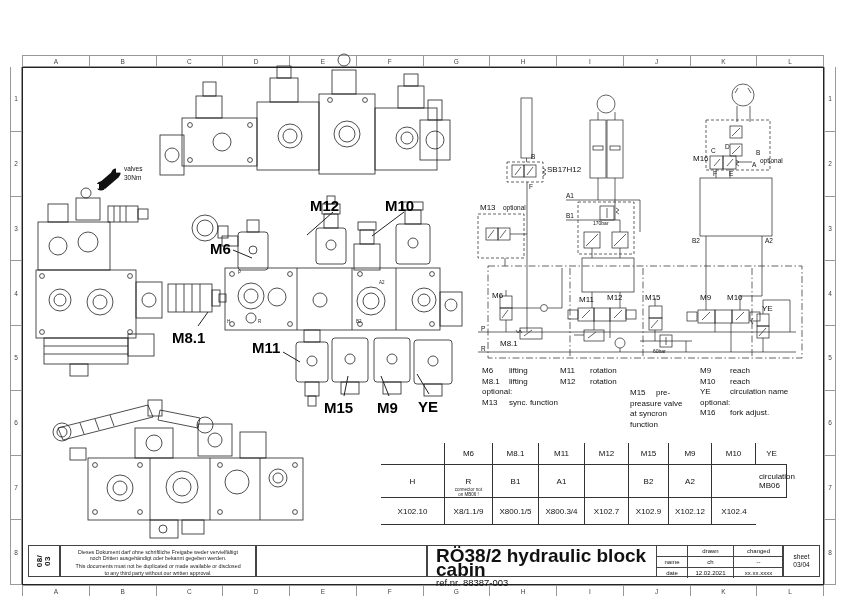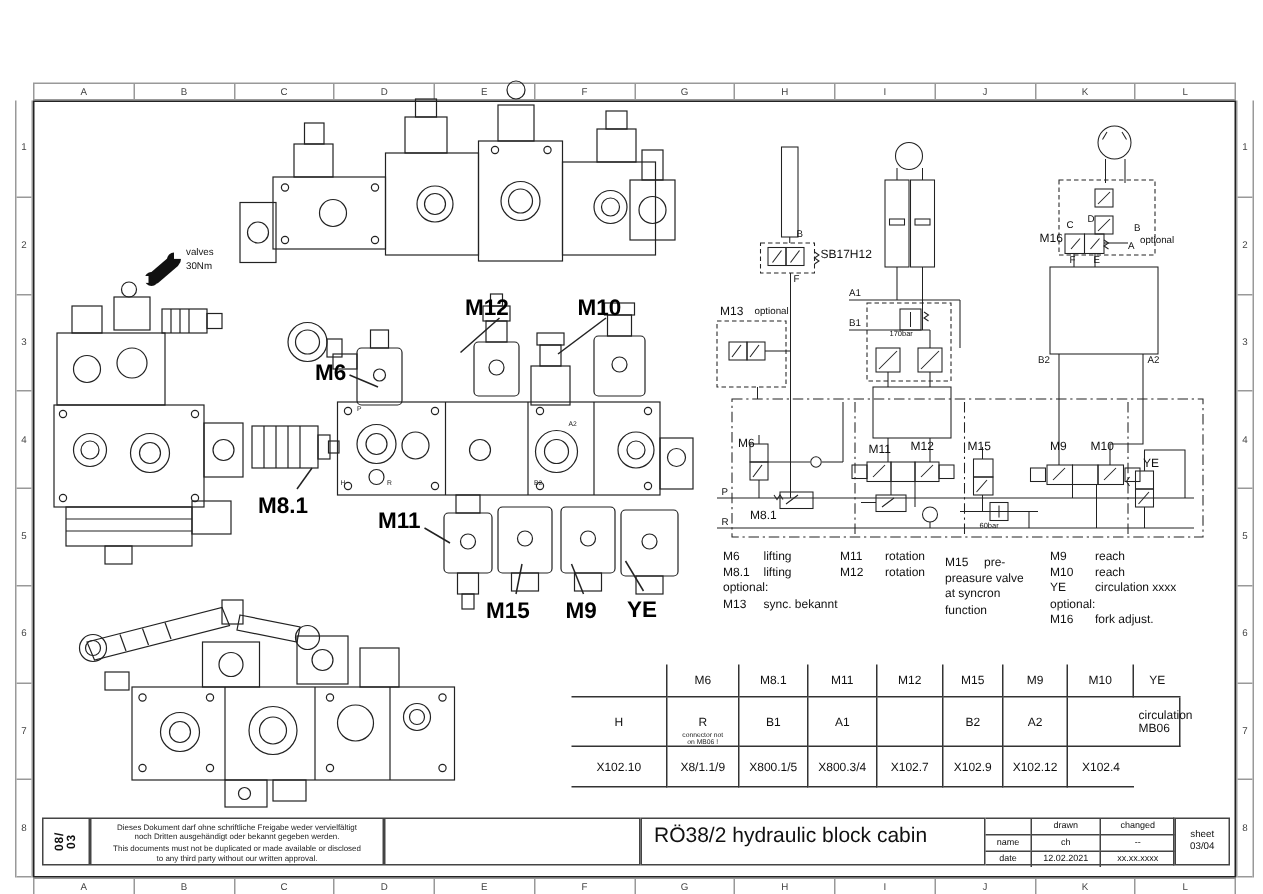--- a/index.html
+++ b/index.html
@@ -42,21 +42,21 @@
 
   
   #title-block { position:absolute; left:28px; top:545px; width:792px; height:32px; font-size:6px; }
   #title-block .box { position:absolute; top:0; height:32px; border:1px solid #444; }
   #tb-code { left:0; width:32px; display:flex; align-items:center; justify-content:center; }
   #tb-code .rot { transform:rotate(-90deg); font-size:8px; font-weight:bold; line-height:8px; text-align:center; letter-spacing:0.5px; }
   #tb-disc { left:32px; width:196px; border-left:none; text-align:center; font-size:5.3px; line-height:6.2px; padding-top:2.5px; color:#222; }
   #tb-disc .en { margin-top:2.5px; }
   #tb-empty { left:228px; width:171px; border-left:none; }
   #tb-title { left:399px; width:230px; border-left:none; padding:3px 0 0 8px; }
-  #tb-title .t { font-size:14px; font-weight:normal; line-height:14px; }
+  #tb-title .t { font-size:19px; font-weight:bold; line-height:14px; }
   #tb-title .r { font-size:9.5px; line-height:11px; }
   #tb-grid { left:629px; width:126px; height:32px; position:absolute; display:grid;
     grid-template-columns:30px 46px 50px; grid-template-rows:10px 11px 11px;
     border:1px solid #444; border-left:none; }
   #tb-grid .g { display:flex; align-items:center; justify-content:center; border-left:0.8px solid #444; border-top:0.8px solid #444; }
   #tb-grid .g.r0 { border-top:none; } #tb-grid .g.c0 { border-left:none; }
   #tb-sheet { left:755px; width:37px; border-left:none; text-align:center; padding-top:7px; line-height:7.5px; font-size:6.5px; }
 
   svg.art { position:absolute; left:0; top:0; pointer-events:none; }
 </style>
@@ -485,36 +485,36 @@
   <div class="lbl" style="left:760px; top:158px;">optional</div>
   <div class="lbl" style="left:713px; top:171px;">F</div>
   <div class="lbl" style="left:729px; top:171px;">E</div>
   <div class="lbl" style="left:692px; top:238px;">B2</div>
   <div class="lbl" style="left:765px; top:238px;">A2</div>
 
   <div class="legend-col kw27" style="left:482px; top:366px;">
     <div><span class="k">M6</span><span>lifting</span></div>
     <div><span class="k">M8.1</span><span>lifting</span></div>
     <div>optional:</div>
-    <div><span class="k">M13</span><span>sync. bekannt</span></div>
+    <div><span class="k">M13</span><span>sync. function</span></div>
   </div>
   <div class="legend-col kw30" style="left:560px; top:366px;">
     <div><span class="k">M11</span><span>rotation</span></div>
     <div><span class="k">M12</span><span>rotation</span></div>
   </div>
-  <div class="legend-col kw26" style="left:630px; top:370px;">
+  <div class="legend-col kw26" style="left:630px; top:388px;">
     <div><span class="k">M15</span><span>pre-</span></div>
     <div>preasure valve</div>
     <div>at syncron</div>
     <div>function</div>
   </div>
   <div class="legend-col kw30" style="left:700px; top:366px;">
     <div><span class="k">M9</span><span>reach</span></div>
     <div><span class="k">M10</span><span>reach</span></div>
-    <div><span class="k">YE</span><span>circulation xxxx</span></div>
+    <div><span class="k">YE</span><span>circulation name</span></div>
     <div>optional:</div>
     <div><span class="k">M16</span><span>fork adjust.</span></div>
   </div>
 
   <div id="conn-table">
     <div class="c br bb"></div>
     <div class="c br bb">M6</div>
     <div class="c br bb">M8.1</div>
     <div class="c br bb">M11</div>
     <div class="c br bb">M12</div>
@@ -552,20 +552,21 @@
     <div id="tb-code" class="box">
       <div class="rot"><span>08/</span><br><span>03</span></div>
     </div>
     <div id="tb-disc" class="box">
       <div><span>Dieses Dokument darf ohne schriftliche Freigabe weder vervielfältigt</span><br><span>noch Dritten ausgehändigt oder bekannt gegeben werden.</span></div>
       <div class="en"><span>This documents must not be duplicated or made available or disclosed</span><br><span>to any third party without our written approval.</span></div>
     </div>
     <div id="tb-empty" class="box"></div>
     <div id="tb-title" class="box">
       <div class="t">RÖ38/2 hydraulic block cabin</div>
+      <div class="r">ref.nr. 88387-003</div>
     </div>
     <div id="tb-grid">
       <div class="g r0 c0"></div>
       <div class="g r0">drawn</div>
       <div class="g r0">changed</div>
       <div class="g c0">name</div>
       <div class="g">ch</div>
       <div class="g">--</div>
       <div class="g c0">date</div>
       <div class="g">12.02.2021</div>

